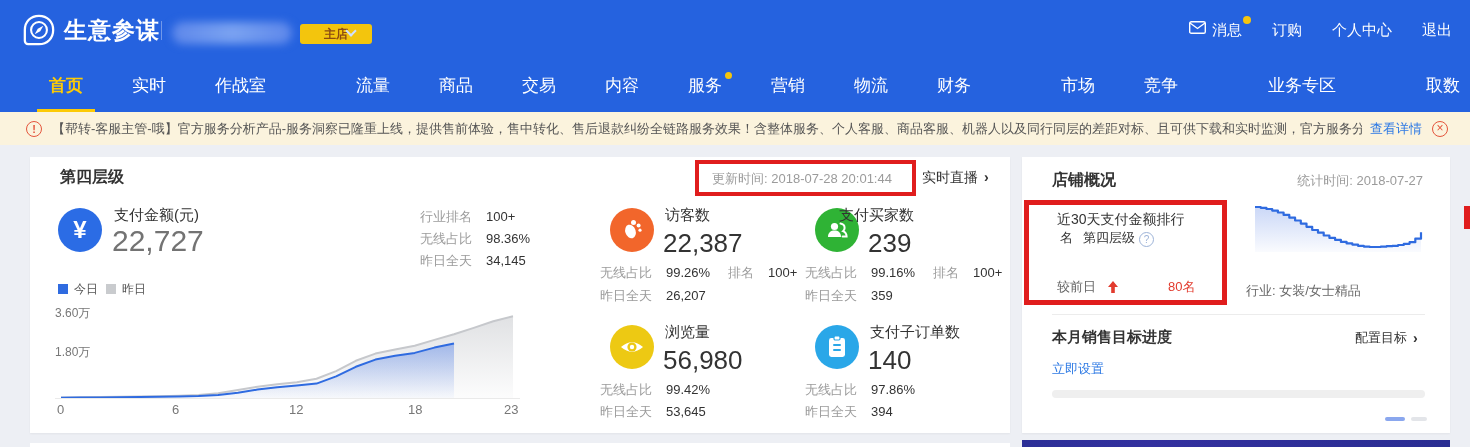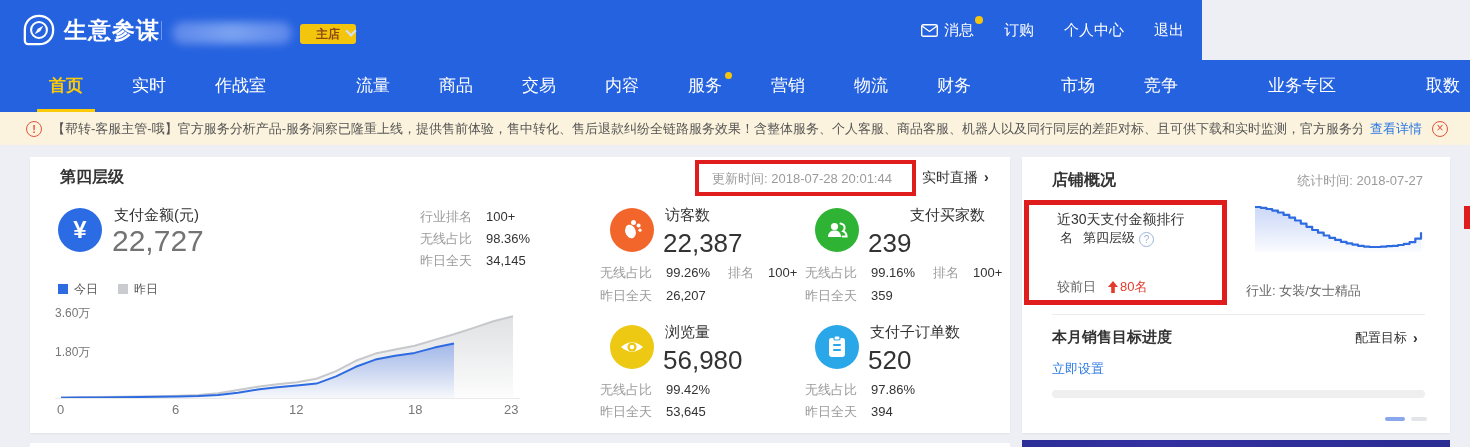--- a/index.html
+++ b/index.html
@@ -3,30 +3,30 @@
 <meta charset="utf-8">
 <title>生意参谋</title>
 <style>
   * { margin:0; padding:0; box-sizing:border-box; }
   html,body { background:#e9edf3; }
   body { font-family:"Liberation Sans","DejaVu Sans",sans-serif; }
   .stage { position:relative; width:1470px; height:447px; overflow:hidden; background:#edeff4; }
   .abs { position:absolute; }
 
   
-  .topbar { left:0; top:0; width:1202px; height:60px; background:#2562df; }
+  .topbar { left:0; top:0; width:1470px; height:60px; background:#2562df; }
   .brand { left:64px; top:15px; color:#fff; font-size:23px; font-weight:bold; letter-spacing:1px; }
   .hdr-divider { left:161px; top:21px; width:1px; height:19px; background:rgba(255,255,255,.35); }
   .shop-blur { left:172px; top:22px; width:120px; height:22px; border-radius:11px;
                background:linear-gradient(90deg,#5d87ea,#7aa2f1,#5d87ea); filter:blur(4px); }
   .badge { left:300px; top:24px; background:#f3c50d; color:#8a4b12; font-size:12px; font-weight:bold;
-           padding:3px 16px; border-radius:3px; line-height:14px; }
+           padding:3px 24px; border-radius:3px; line-height:14px; }
   .hdr-caret { left:347px; top:27px; width:8px; height:8px; border-right:2px solid #cfe0ff; border-bottom:2px solid #cfe0ff; transform:rotate(45deg); }
   .hdr-menu { right:18px; top:0; height:60px; display:flex; align-items:center; gap:30px; color:#fff; font-size:15px; }
-  .hdr-item { display:flex; align-items:center; gap:6px; cursor:pointer; position:relative; }
+  .hdr-item { display:flex; align-items:flex-start; gap:6px; cursor:pointer; position:relative; }
   .msg-dot { position:absolute; right:-9px; top:-5px; width:8px; height:8px; border-radius:50%; background:#f5c50e; }
 
   
   .nav { left:0; top:60px; width:1470px; height:52px; background:#2562df; display:flex; align-items:stretch; padding-left:45px; }
   .nav-item { position:relative; color:#fff; font-size:17px; line-height:52px; padding:0 4px; margin-right:41px; cursor:pointer; white-space:nowrap; }
   .nav-item.active { color:#fcca06; font-weight:bold; }
   .nav-item.active::after { content:""; position:absolute; left:-8px; right:-8px; bottom:0; height:3px; background:#fcca06; }
   .nav-sep { width:1px; height:18px; background:rgba(255,255,255,.35); margin:17px 41px 0 0; }
   .nav-dot { position:absolute; right:-6px; top:12px; width:7px; height:7px; border-radius:50%; background:#f5c50e; }
 
@@ -50,33 +50,33 @@
   .chev { font-size:14px; color:#333; font-weight:bold; }
 
   .m-ico { width:44px; height:44px; border-radius:50%; color:#fff; display:flex; align-items:center; justify-content:center; }
   .m-name { font-size:15px; color:#333; }
   .m-val-big { font-size:30px; color:#737373; }
   .m-val { font-size:26px; color:#333; }
   .stat-row { display:flex; font-size:13px; line-height:22px; }
   .stat-lb { color:#9b9b9b; margin-right:14px; }
   .stat-vl { color:#333; }
 
-  .legend { display:flex; align-items:center; gap:20px; font-size:12px; color:#555; }
+  .legend { display:flex; align-items:center; gap:8px; font-size:12px; color:#555; }
   .lg-sq { display:inline-block; width:10px; height:10px; margin-right:6px; vertical-align:-1px; }
   .ytick { font-size:12px; color:#777; }
   .xtick { font-size:13px; color:#777; }
   .axisline { height:1px; background:#eaeaea; }
 
   .rank-title { font-size:14px; color:#333; }
   .rank-num { font-size:32px; color:#1a1a1a; font-weight:500; }
   .rank-small { font-size:13px; color:#333; }
   .help-ico { width:15px; height:15px; border:1px solid #9db3d8; border-radius:50%; color:#9db3d8; font-size:10px;
               display:inline-flex; align-items:center; justify-content:center; margin-left:4px; cursor:pointer; }
   .vs-label { font-size:13px; color:#666; }
-  .vs-val { font-size:13px; color:#e23b2e; }
+  .vs-val { font-size:13px; color:#e23b2e;margin-left:48px; }
   .spark-dates { display:flex; justify-content:space-between; font-size:12px; color:#777; }
   .industry { font-size:13px; color:#666; }
   .divider-h { height:1px; background:#ececec; }
   .goal-title { font-size:15px; color:#333; font-weight:700; }
   .goal-cfg { font-size:13px; color:#333; cursor:pointer; display:flex; align-items:center; gap:6px; }
   .set-link { font-size:13px; color:#2e7ae4; cursor:pointer; }
   .progress { width:373px; height:8px; background:#efefef; border-radius:4px; }
   .car-dash { height:4px; border-radius:2px; display:inline-block; }
 
   .red-box { border:4px solid #e01d1d; background:transparent; pointer-events:none; }
@@ -227,21 +227,21 @@
     <span class="stat-vl">26,207</span>
   </div>
 
   <div class="abs m-ico" style="left:815px;top:208px;background:#2fb335">
     <svg width="24" height="24" viewBox="0 0 24 24">
       <circle cx="9.5" cy="8.5" r="3.6" fill="#fff"></circle>
       <path d="M3 19 C3 14.5 6 12.6 9.5 12.6 C13 12.6 16 14.5 16 19 Z" fill="#fff"></path>
       <path d="M15.5 5.6 C18 6 19.6 7.8 19.6 10 C19.6 11.3 19 12.4 18 13.2 C20.3 14.2 21.6 16 21.6 18.6 L17.6 18.6" fill="none" stroke="#fff" stroke-width="2" stroke-linecap="round"></path>
     </svg>
   </div>
-  <div class="abs m-name" style="left:910px;top:206px">支付买家数</div>
+  <div class="abs m-name" style="left:839px;top:206px">支付买家数</div>
   <div class="abs m-val" style="left:868px;top:228px">239</div>
   <div class="abs stat-row" style="left:805px;top:262px">
     <span class="stat-lb">无线占比</span>
     <span class="stat-vl">99.16%</span>
     <span class="stat-lb" style="margin-left:18px">排名</span>
     <span class="stat-vl">100+</span>
   </div>
   <div class="abs stat-row" style="left:805px;top:285px">
     <span class="stat-lb">昨日全天</span>
     <span class="stat-vl">359</span>
@@ -267,21 +267,21 @@
 
   <div class="abs m-ico" style="left:815px;top:325px;background:#2aa7e8">
     <svg width="22" height="24" viewBox="0 0 22 24">
       <rect x="3" y="3" width="16" height="19" rx="2.4" fill="#fff"></rect>
       <rect x="8" y="1" width="6" height="4" rx="1.2" fill="#fff" stroke="#2aa7e8" stroke-width="1.2"></rect>
       <rect x="7" y="9" width="8" height="2" rx="1" fill="#2aa7e8"></rect>
       <rect x="7" y="14" width="8" height="2" rx="1" fill="#2aa7e8"></rect>
     </svg>
   </div>
   <div class="abs m-name" style="left:870px;top:323px">支付子订单数</div>
-  <div class="abs m-val" style="left:868px;top:345px">520</div>
+  <div class="abs m-val" style="left:868px;top:345px">140</div>
   <div class="abs stat-row" style="left:805px;top:379px">
     <span class="stat-lb">无线占比</span>
     <span class="stat-vl">97.86%</span>
   </div>
   <div class="abs stat-row" style="left:805px;top:401px">
     <span class="stat-lb">昨日全天</span>
     <span class="stat-vl">394</span>
   </div>
 
   <div class="abs panel panel-r"></div>

